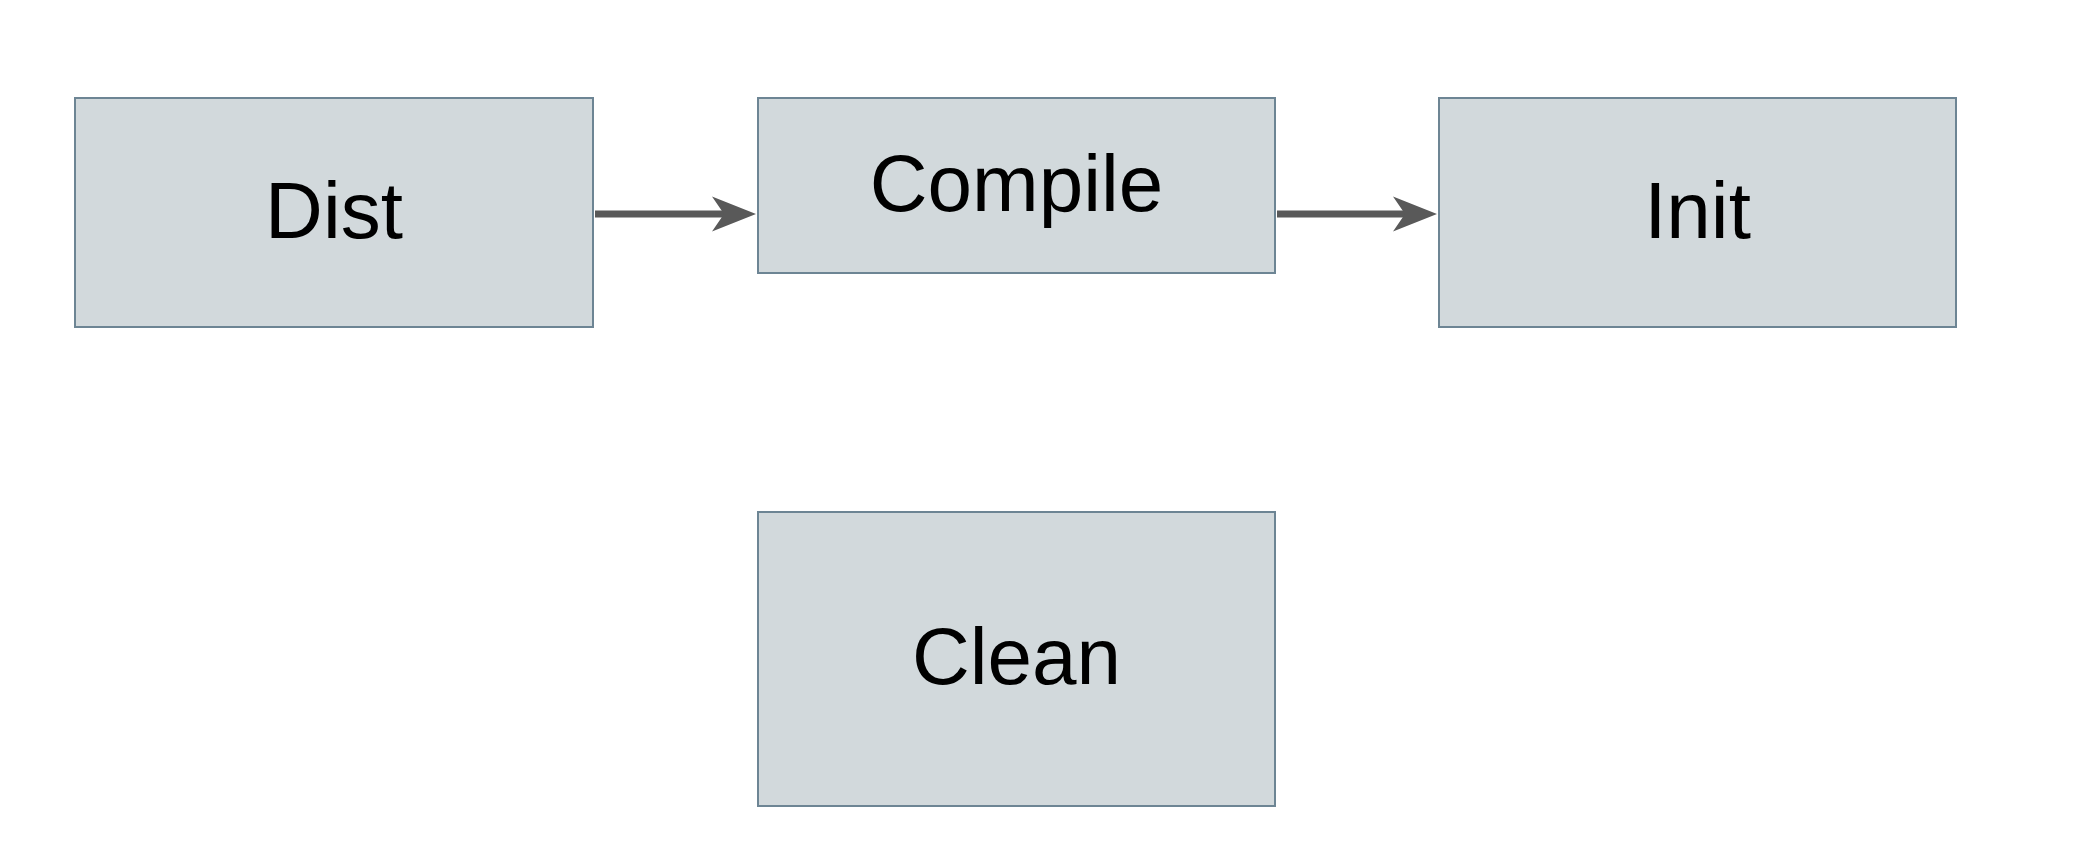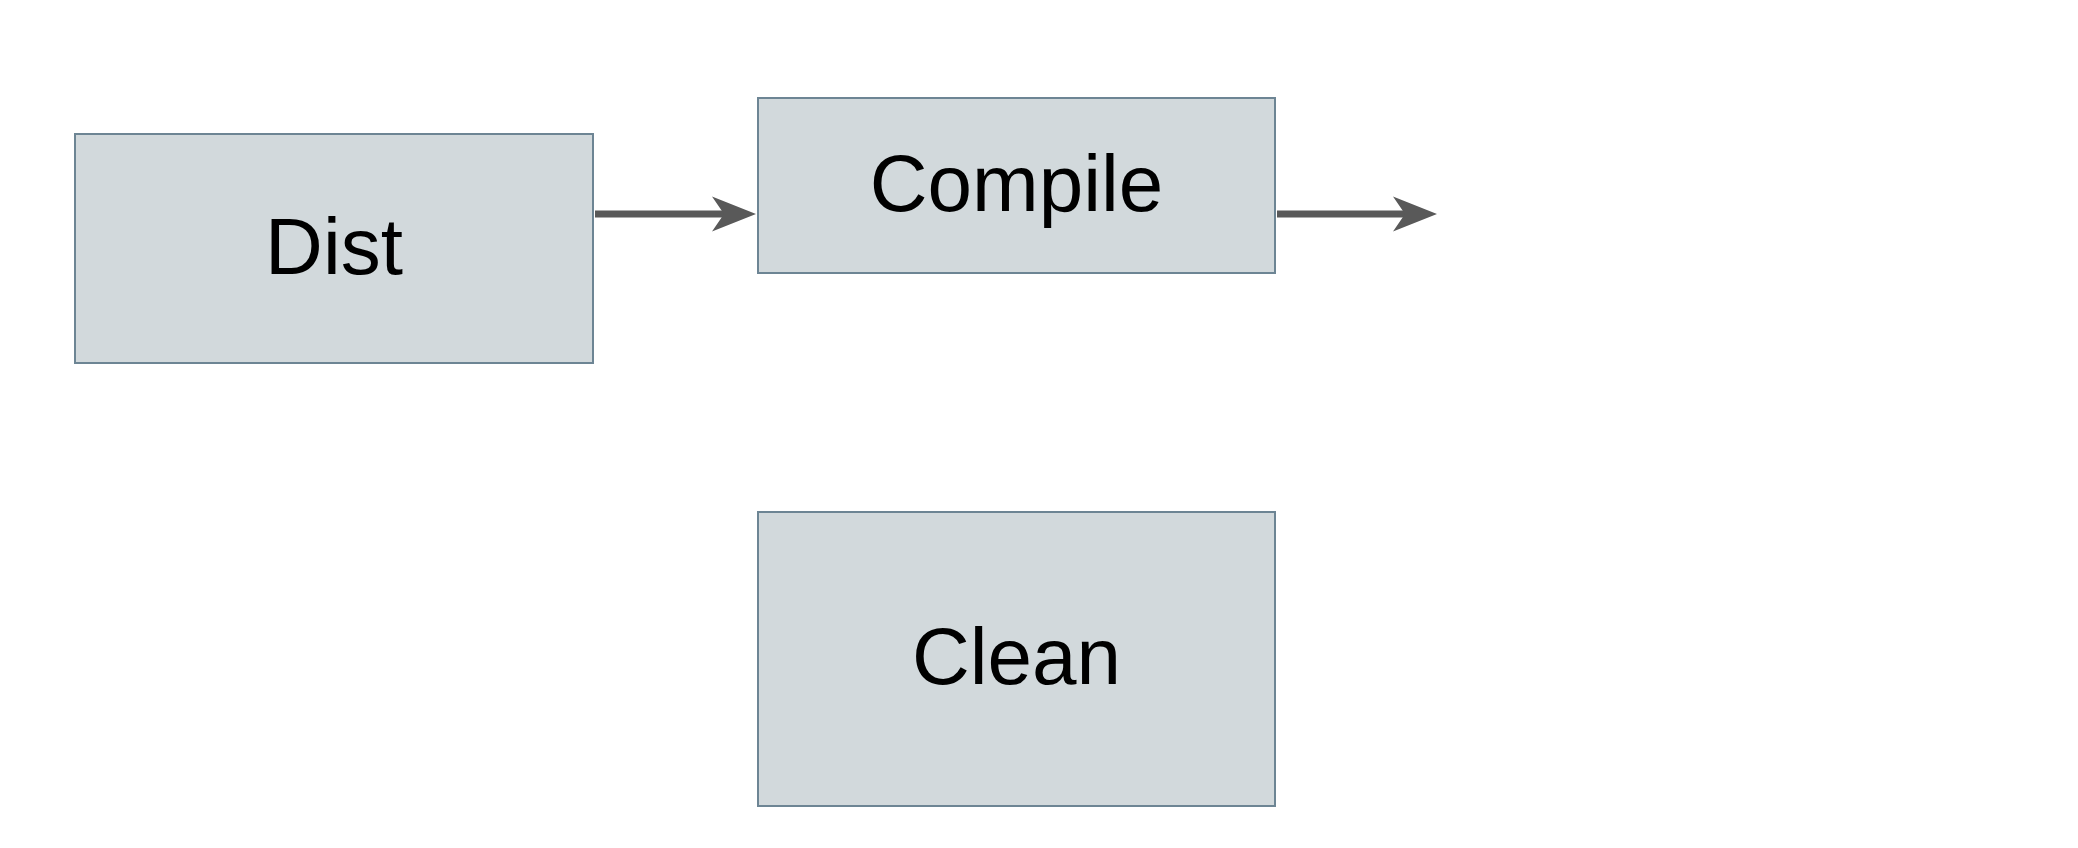--- a/index.html
+++ b/index.html
@@ -25,21 +25,21 @@
     justify-content: center;
   }
   .node-label {
     font-size: 80px;
     line-height: 1;
     color: var(--text-color, #000000);
     letter-spacing: 0px;
     white-space: nowrap;
     transform: translateY(-2px);
   }
-  .node-dist    { left: 74px;   top: 97px;  width: 520px; height: 231px; margin-top: 36px; }
+  .node-dist    { left: 74px;   top: 97px;  width: 520px; height: 231px; }
   .node-compile { left: 757px;  top: 97px;  width: 519px; height: 177px; }
   .node-init    { left: 1438px; top: 97px;  width: 519px; height: 231px; }
   .node-clean   { left: 757px;  top: 511px; width: 519px; height: 296px; }
   .edges {
     position: absolute;
     left: 0;
     top: 0;
     pointer-events: none;
   }
   .edges line {
@@ -57,20 +57,23 @@
 <div class="canvas">
 
   <div class="node node-dist">
     <span class="node-label">Dist</span>
   </div>
 
   <div class="node node-compile">
     <span class="node-label">Compile</span>
   </div>
 
+  <div class="node node-init">
+    <span class="node-label">Init</span>
+  </div>
 
   <div class="node node-clean">
     <span class="node-label">Clean</span>
   </div>
 
   <svg class="edges" width="2078" height="848" viewBox="0 0 2078 848" xmlns="http://www.w3.org/2000/svg">
     <g>
       <line x1="595" y1="214" x2="726" y2="214"></line>
       <path d="M 756,214 L 712,196.5 L 724,214 L 712,231.5 Z"></path>
     </g>

